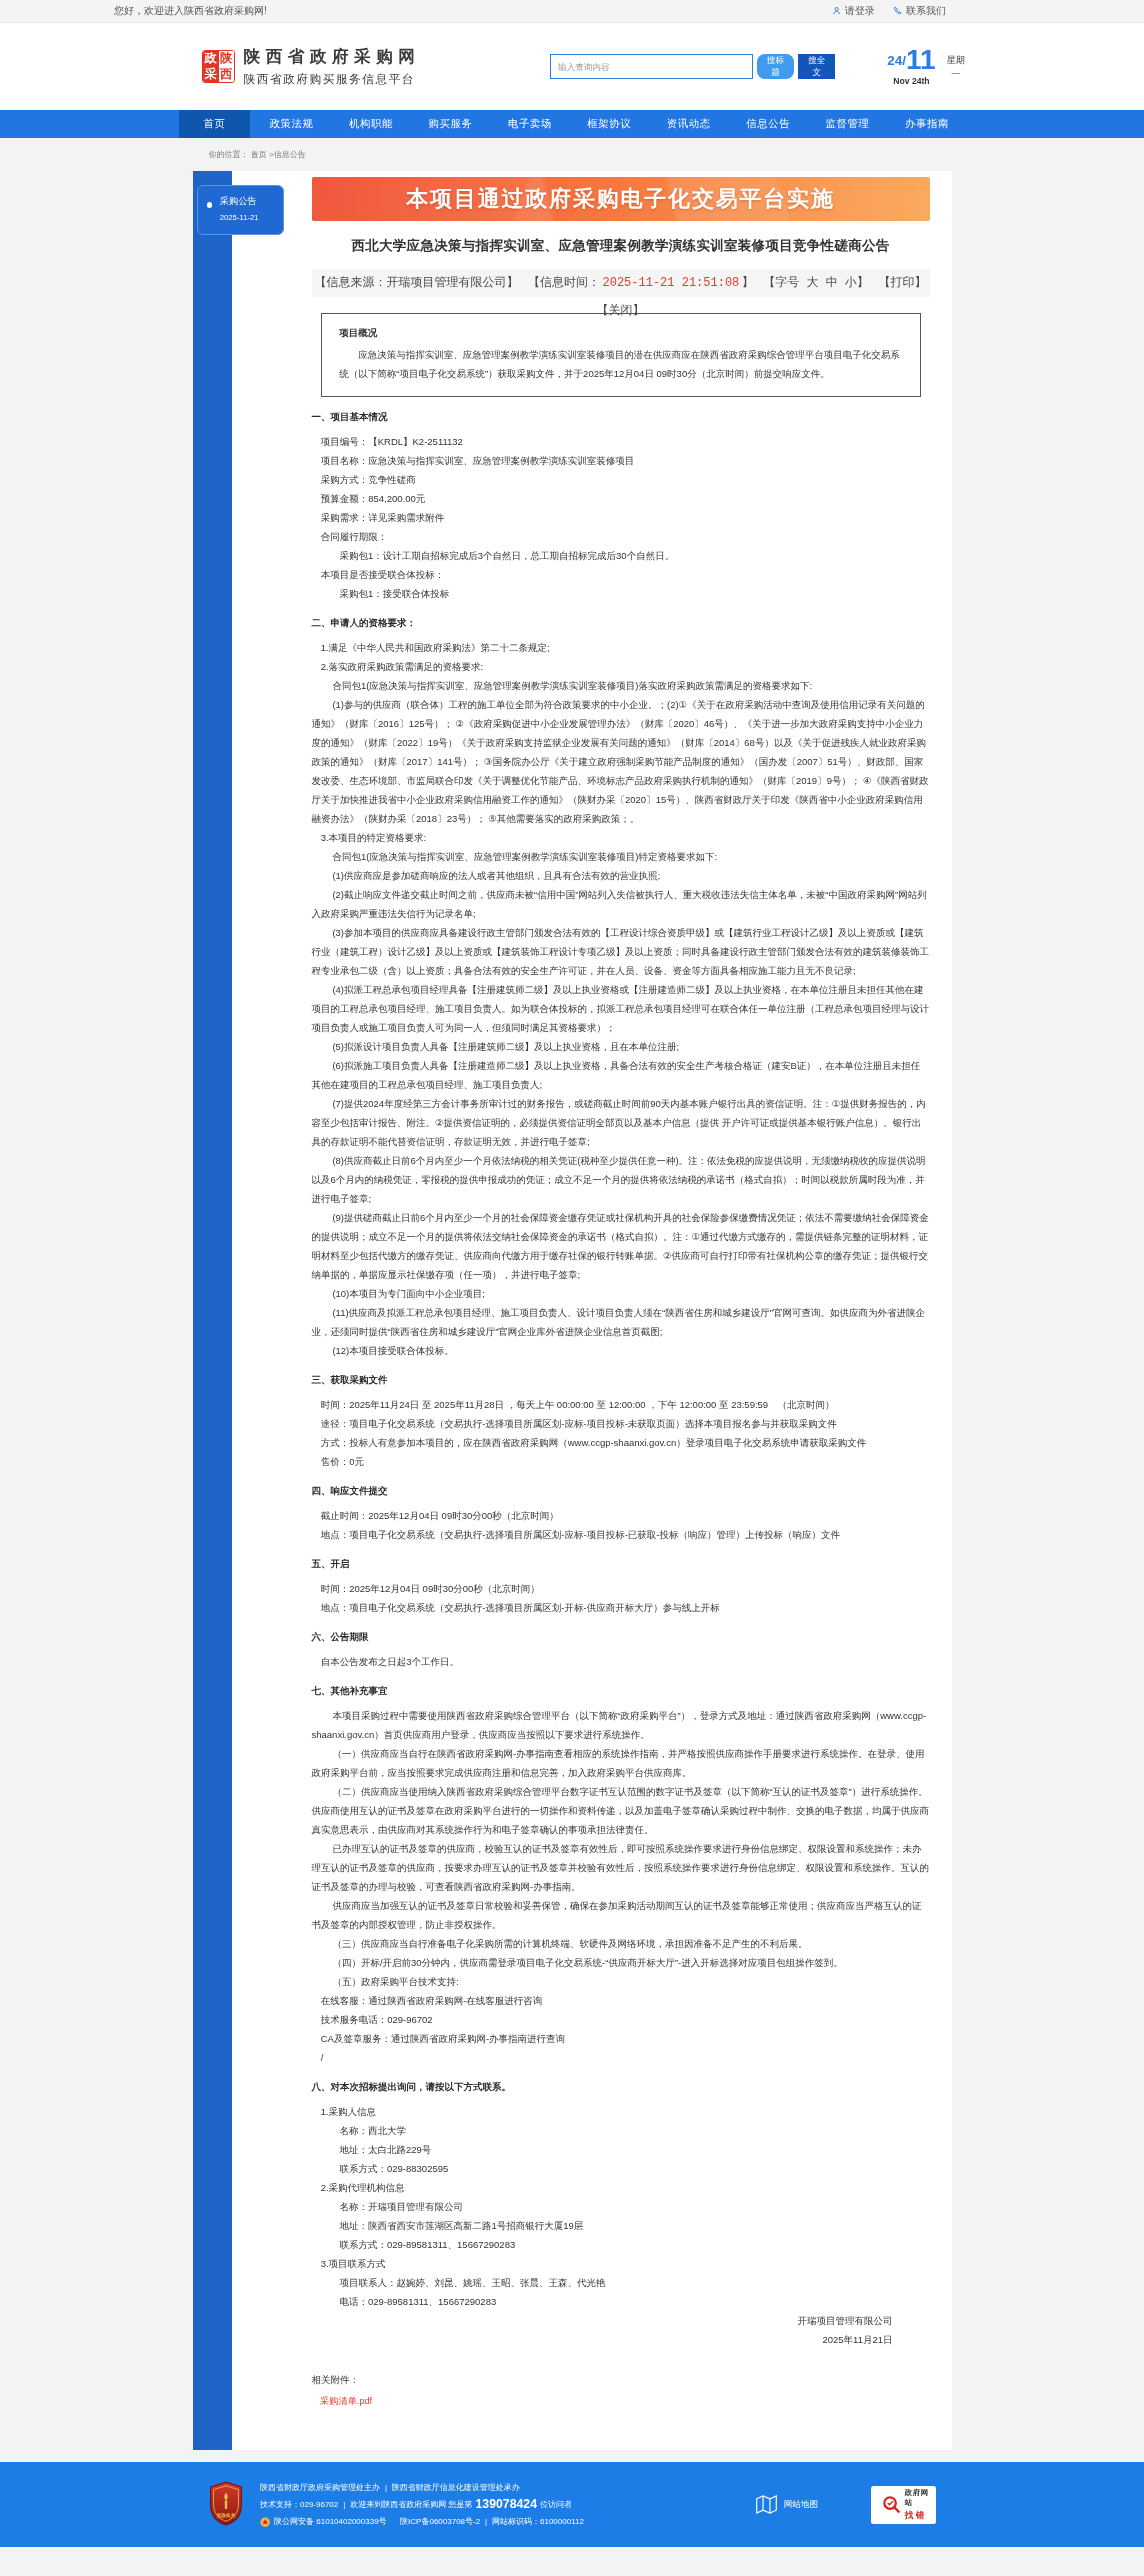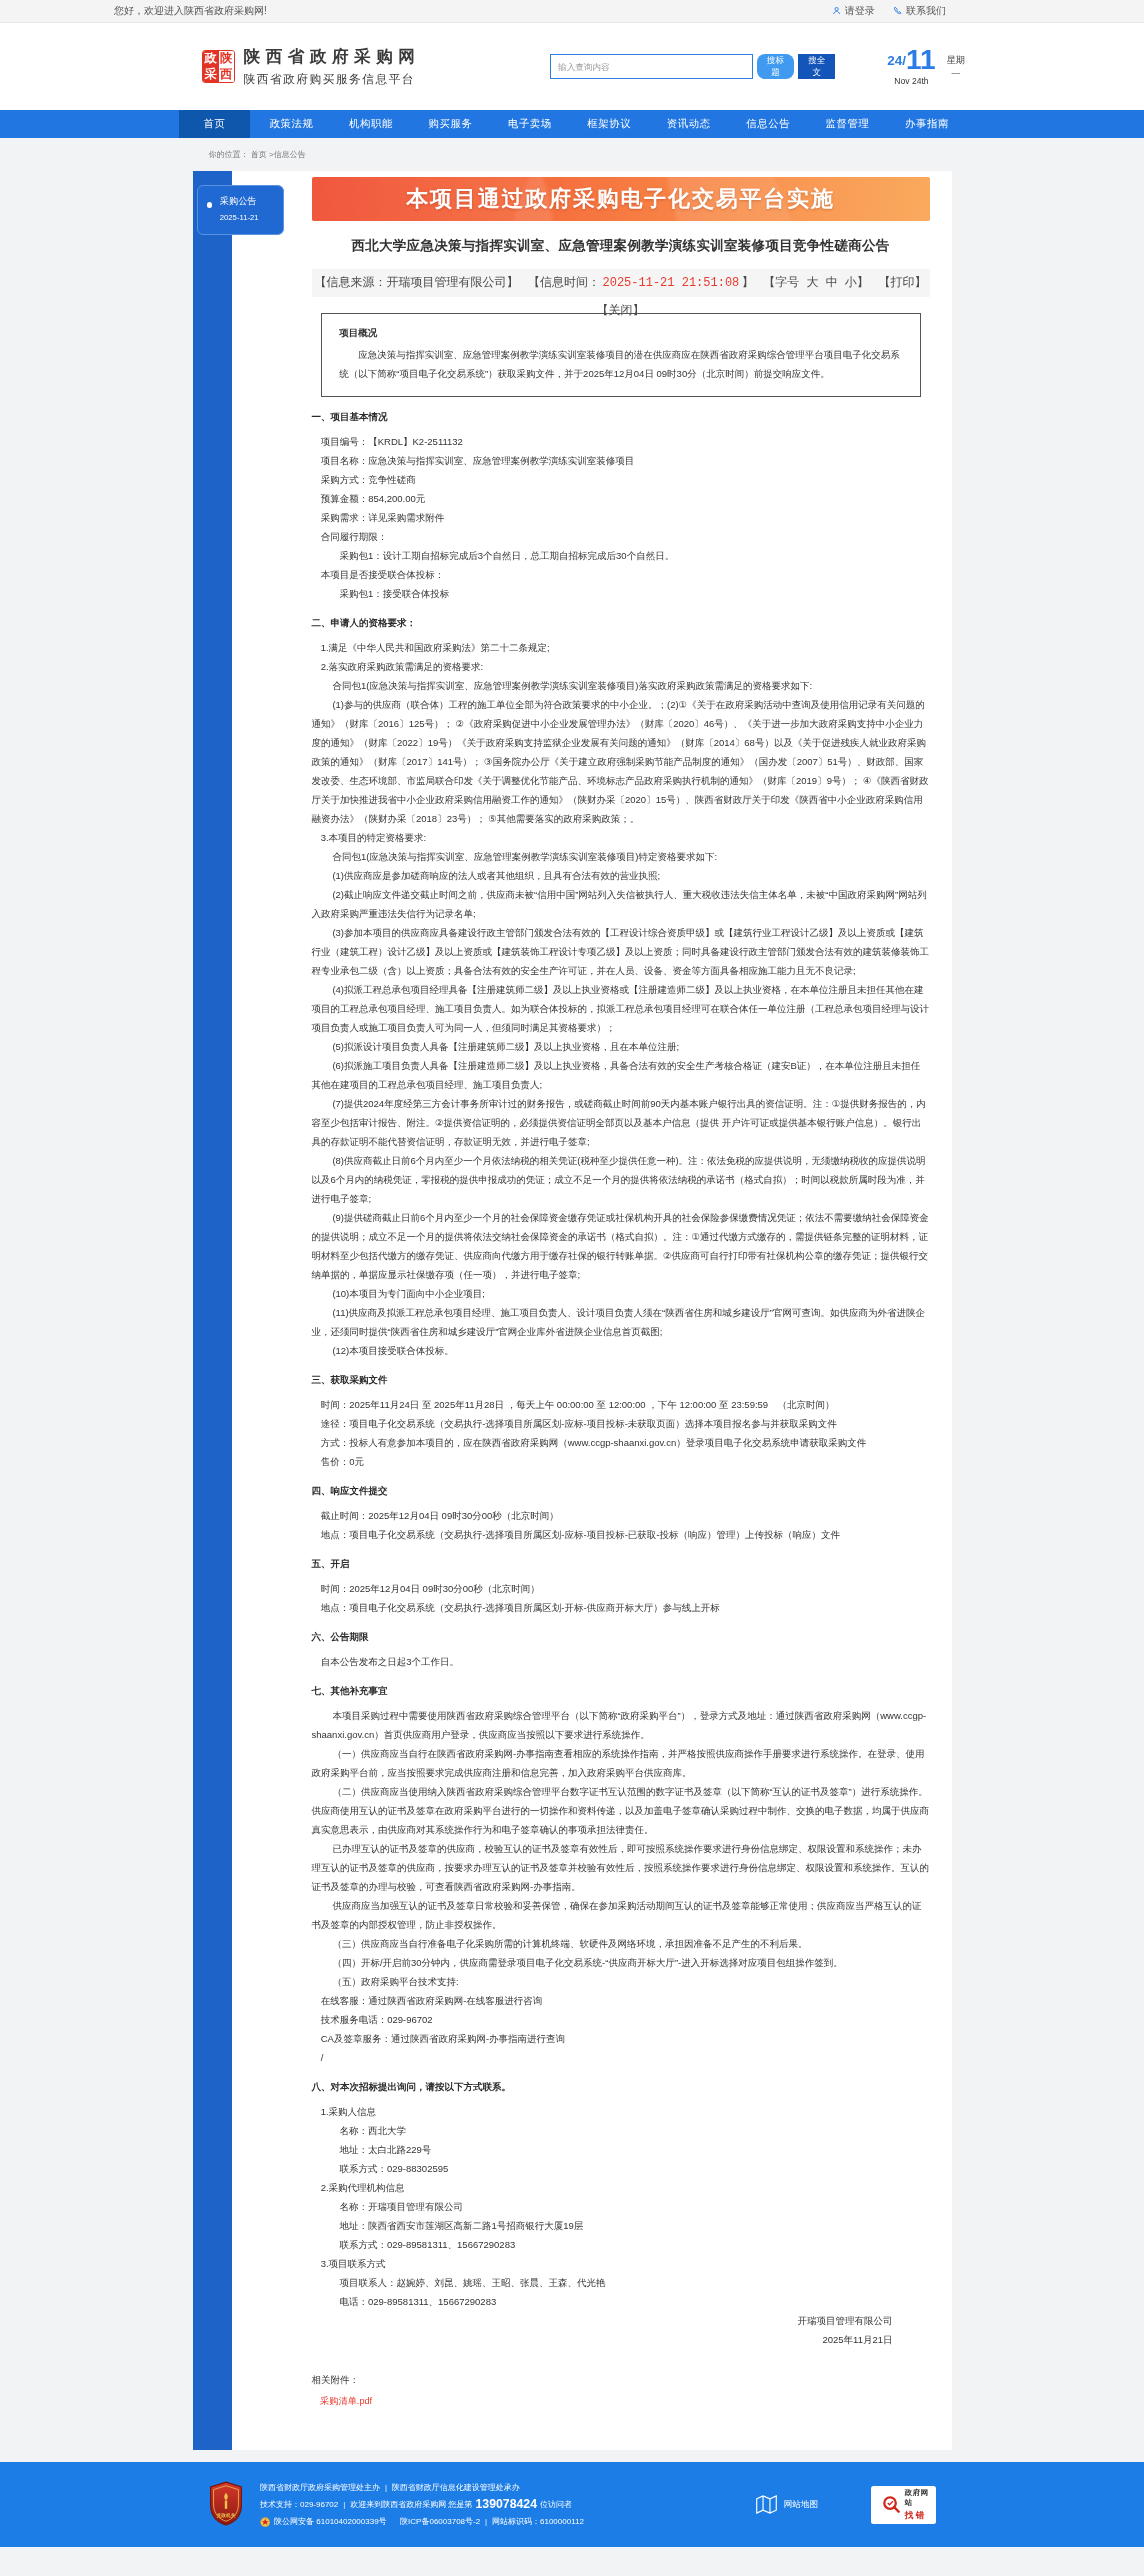--- a/index.html
+++ b/index.html
@@ -30,21 +30,21 @@
   .search input { width:203px; height:24.6px; border:1.2px solid #2d7fdd; font-size:8.6px; padding:0 7.4px; outline:none; color:#333; }
   .search input::placeholder { color:#999; }
   .sbtn { height:24.6px; width:37px; border:none; color:#fff; font-size:8.6px; margin-left:4.3px; cursor:pointer; font-family:inherit; }
   .sbtn.title-btn { background:#3f9af0;border-radius:8px; }
   .sbtn.full-btn { background:#1355b8; }
   .datebox { margin-left:52px; display:flex; align-items:center; }
   .date-main { display:flex; flex-direction:column; align-items:center; }
   .dnum { display:flex; align-items:flex-end; color:#2c7ce5; }
   .d1 { font-size:13.5px; font-weight:bold; padding-bottom:4.3px; }
   .d2 { font-size:28px; font-weight:bold; line-height:0.9; }
-  .den { font-size:8.6px; font-weight:normal; color:#333; margin-top:3.7px; }
+  .den { font-size:8.6px; font-weight:bold; color:#333; margin-top:3.7px; }
   .week { margin-left:11px; font-size:9.2px; font-weight:normal; color:#444; line-height:14px; text-align:center; white-space:pre-line; }
   
   .nav { background:#2176e1; height:28px; }
   .nav-inner { width:786px; margin:0 auto; height:100%; display:flex; justify-content:space-between; }
   .nav-item { color:#fff; font-size:10.4px; line-height:28px; padding:0 16px; letter-spacing:0.6px; cursor:pointer; text-decoration:none; display:block; }
   .nav-item.active { background:#0f56ad; padding:0 24.6px; }
   
   .breadcrumb { width:786px; margin:0 auto; height:33px; line-height:33px; font-size:8px; color:#777; padding-left:29.5px; }
   .breadcrumb a { color:#777; text-decoration:none; cursor:pointer; }
   

